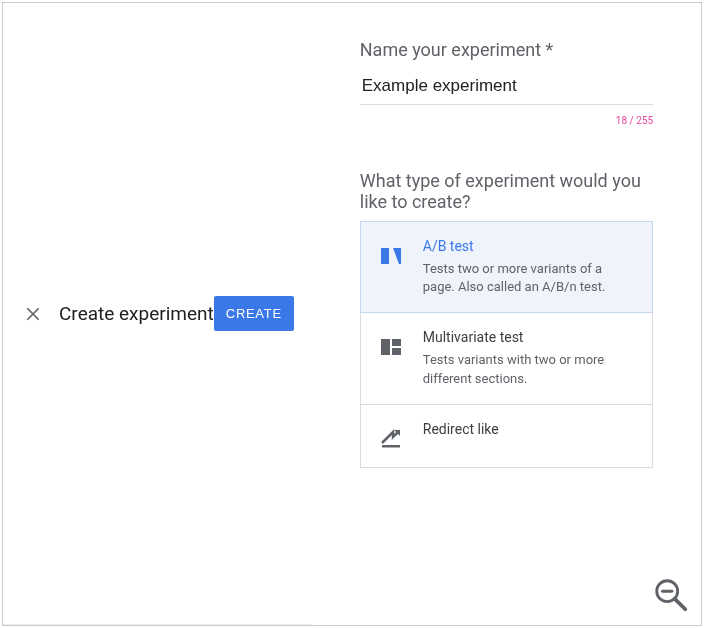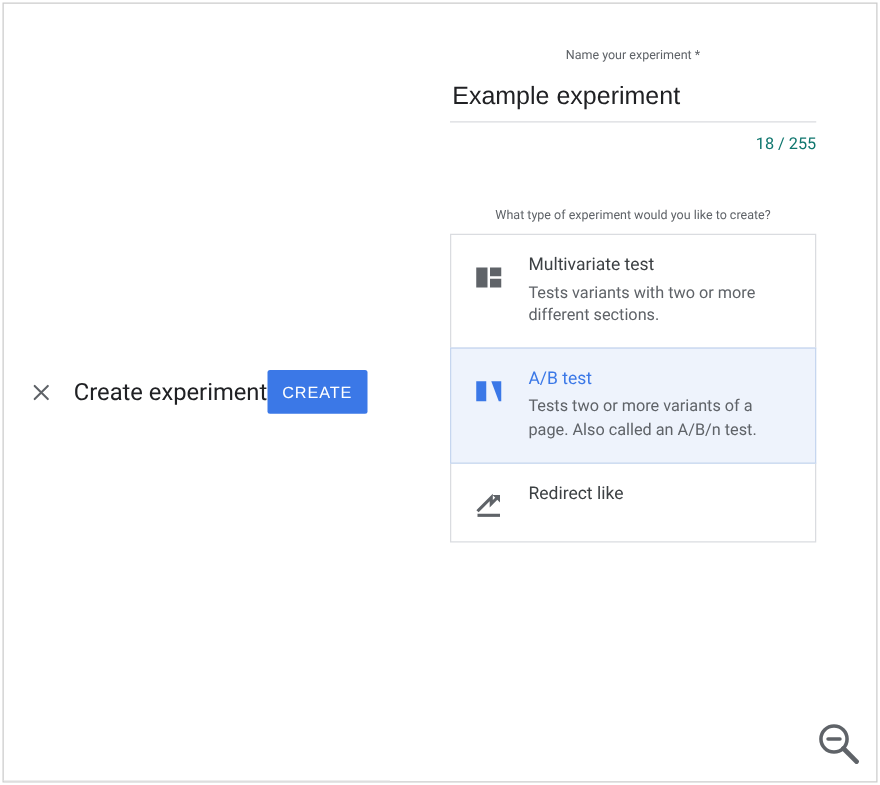--- a/index.html
+++ b/index.html
@@ -51,40 +51,39 @@
     letter-spacing: 0.7px;
     border-radius: 2px;
     cursor: pointer;
   }
   .content {
     padding: 36px 48px 20px 48px;
     overflow-y: auto;
     flex: 1;
   }
   .field-label {
-    font-size: 10px;
+    font-size: 18px;
     color: #5f6368;
     margin-bottom: 10px;
-    text-align: center;
   }
   .field-label .bold { font-weight: 700; color: #4a4a4a; }
   .text-input {
     width: 100%;
     border: none;
     border-bottom: 1px solid #dadce0;
     padding: 6px 2px 8px 2px;
-    font-size: 20px;
+    font-size: 17px;
     color: #202124;
     outline: none;
     background: transparent;
   }
   .char-count {
     text-align: right;
-    font-size: 13px;
-    color: #0f766e;
+    font-size: 10px;
+    color: #ec4899;
     margin-top: 10px;
   }
   .section { margin-bottom: 44px; }
   .section.last { margin-bottom: 0; }
   .type-card {
     border: 1px solid #dadce0;
     padding: 16px 18px;
     display: flex;
     align-items: flex-start;
     gap: 20px;
@@ -146,34 +145,20 @@
 
     <div class="section">
       <div class="field-label">Name your experiment *</div>
       <input class="text-input" type="text" value="Example experiment" style="">
       <div class="char-count">18 / 255</div>
     </div>
 
 
     <div class="section last">
       <div class="field-label">What type of experiment would you like to create?</div>
-
-      <div class="type-card">
-        <div class="type-icon">
-          <svg viewBox="0 0 24 24">
-            <rect x="2" y="4" width="9" height="16" fill="currentColor"></rect>
-            <rect x="13" y="4" width="9" height="7" fill="currentColor"></rect>
-            <rect x="13" y="13" width="9" height="7" fill="currentColor"></rect>
-          </svg>
-        </div>
-        <div>
-          <div class="type-title">Multivariate test</div>
-          <div class="type-desc">Tests variants with two or more different sections.</div>
-        </div>
-      </div>
 
       <div class="type-card selected">
         <div class="type-icon">
           <svg viewBox="0 0 24 24">
             <rect x="2" y="4" width="8" height="16" fill="currentColor"></rect>
             <polygon points="13,4 22,4 15,20 22,20 22,4" fill="currentColor" opacity="0.0"></polygon>
             <polygon points="13,4 22,4 22,20 13,20" fill="none"></polygon>
             <path d="M13 4 H22 V20 H13 Z" fill="currentColor" opacity="0"></path>
             <path d="M13 4 L22 4 L16 20 L13 20 Z" fill="currentColor" opacity="0"></path>
             <polygon points="14,4 22,4 22,20 20,20" fill="currentColor"></polygon>
@@ -181,20 +166,34 @@
         </div>
         <div>
           <div class="type-title">A/B test</div>
           <div class="type-desc">Tests two or more variants of a page. Also called an A/B/n test.</div>
         </div>
       </div>
 
       <div class="type-card">
         <div class="type-icon">
           <svg viewBox="0 0 24 24">
+            <rect x="2" y="4" width="9" height="16" fill="currentColor"></rect>
+            <rect x="13" y="4" width="9" height="7" fill="currentColor"></rect>
+            <rect x="13" y="13" width="9" height="7" fill="currentColor"></rect>
+          </svg>
+        </div>
+        <div>
+          <div class="type-title">Multivariate test</div>
+          <div class="type-desc">Tests variants with two or more different sections.</div>
+        </div>
+      </div>
+
+      <div class="type-card">
+        <div class="type-icon">
+          <svg viewBox="0 0 24 24">
             <path d="M3 16 L14 5 L14 10 L20 4" stroke="currentColor" stroke-width="2.5" fill="none"></path>
             <polygon points="15,3 21,3 21,9" fill="currentColor"></polygon>
             <rect x="3" y="18" width="18" height="2.5" fill="currentColor"></rect>
           </svg>
         </div>
         <div>
           <div class="type-title">Redirect like</div>
         </div>
       </div>
 

